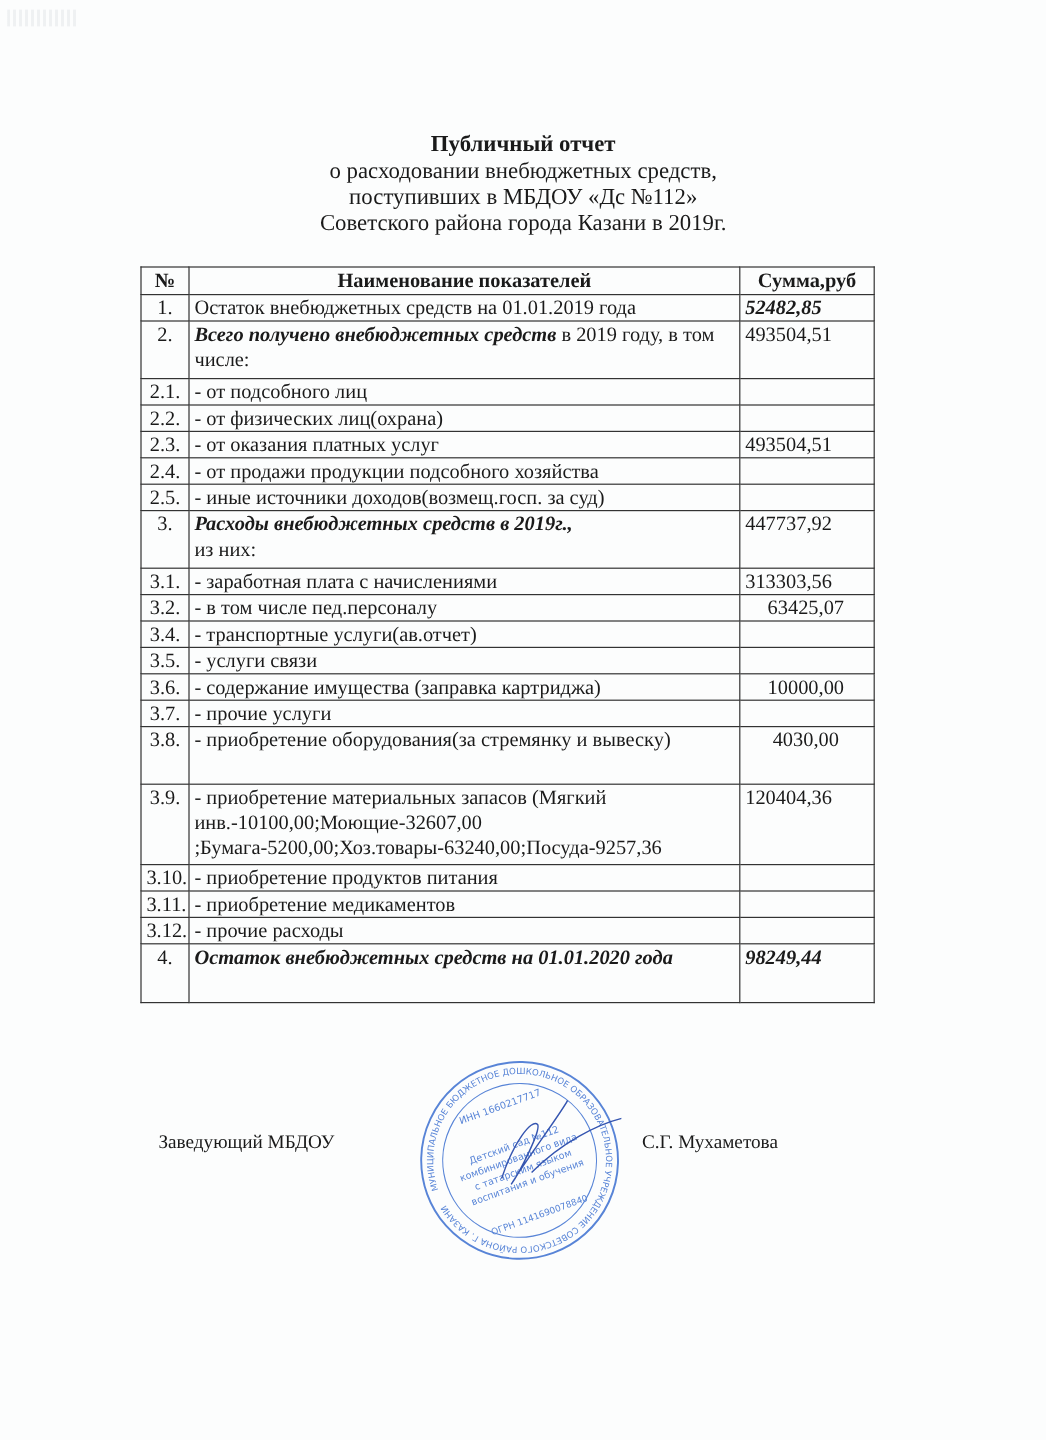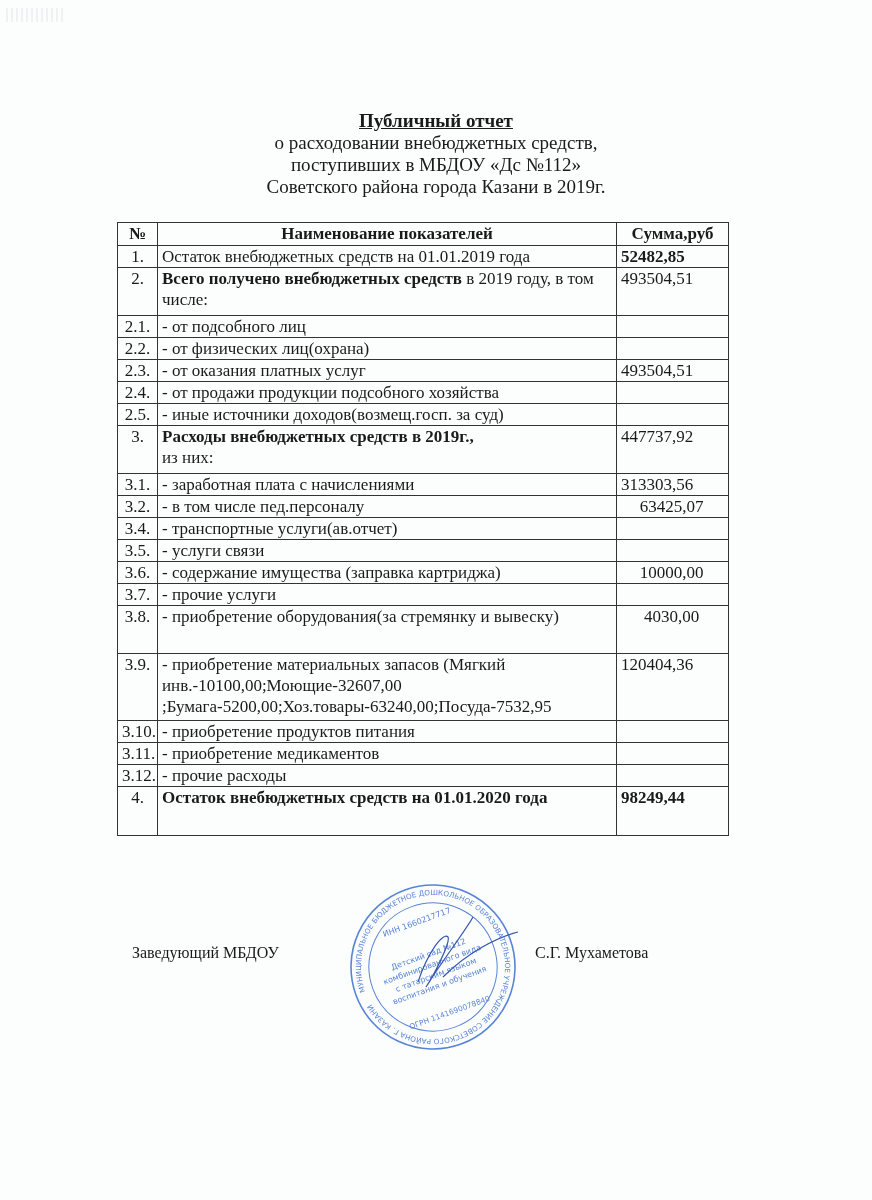--- a/index.html
+++ b/index.html
@@ -13,42 +13,42 @@
     }
     .scan-mark {
       position: absolute; left: 6px; top: 8px; width: 58px; height: 14px;
       background: repeating-linear-gradient(90deg, #e6e9eb 0 2px, transparent 2px 5px);
       opacity: 0.6;
     }
     .title-block {
       position: absolute; top: 110px; left: 0; width: 872px;
       text-align: center; font-size: 19px; line-height: 22px;
     }
-    .title-block .t-main { font-weight: bold; text-decoration: underline; }
+    .title-block .t-main { font-weight: bold; }
     table.report {
       position: absolute; left: 117px; top: 222px;
       width: 611px;
       border-collapse: collapse;
       font-size: 17px;
       table-layout: fixed;
     }
     table.report td, table.report th {
       border: 1px solid #333;
       padding: 0 4px;
       vertical-align: top;
       line-height: 21px;
     }
     table.report th { font-weight: bold; height: 22px; }
     col.c-num { width: 40px; }
     col.c-name { width: 459px; }
     col.c-sum { width: 112px; }
     td.num { text-align: center; padding: 0 2px; }
     td.sum { text-align: left; padding-left: 10px; }
     td.sum.right { text-align: center; padding-right: 6px; }
-    .bold { font-weight: bold; }
+    .bold { font-weight: bold; font-style: italic; }
     tr.single td { height: 20px; }
     tr.double td { height: 47px; }
     tr.triple td { height: 66px; }
     tr.final td { height: 48px; }
     .signature {
       position: absolute; top: 944px; font-size: 16px;
     }
     .sig-left { left: 132px; }
     .sig-right { left: 535px; }
     .stamp {
@@ -151,21 +151,21 @@
         <td><span>- прочие услуги</span></td>
         <td class="sum"></td>
       </tr>
       <tr class="double">
         <td class="num">3.8.</td>
         <td><span>- приобретение оборудования(за стремянку и вывеску)</span></td>
         <td class="sum right">4030,00</td>
       </tr>
       <tr class="triple">
         <td class="num">3.9.</td>
-        <td><span>- приобретение материальных запасов (Мягкий инв.-10100,00;Моющие-32607,00 ;Бумага-5200,00;Хоз.товары-63240,00;Посуда-7532,95</span></td>
+        <td><span>- приобретение материальных запасов (Мягкий инв.-10100,00;Моющие-32607,00 ;Бумага-5200,00;Хоз.товары-63240,00;Посуда-9257,36</span></td>
         <td class="sum">120404,36</td>
       </tr>
       <tr class="single">
         <td class="num">3.10.</td>
         <td><span>- приобретение продуктов питания</span></td>
         <td class="sum"></td>
       </tr>
       <tr class="single">
         <td class="num">3.11.</td>
         <td><span>- приобретение медикаментов</span></td>

